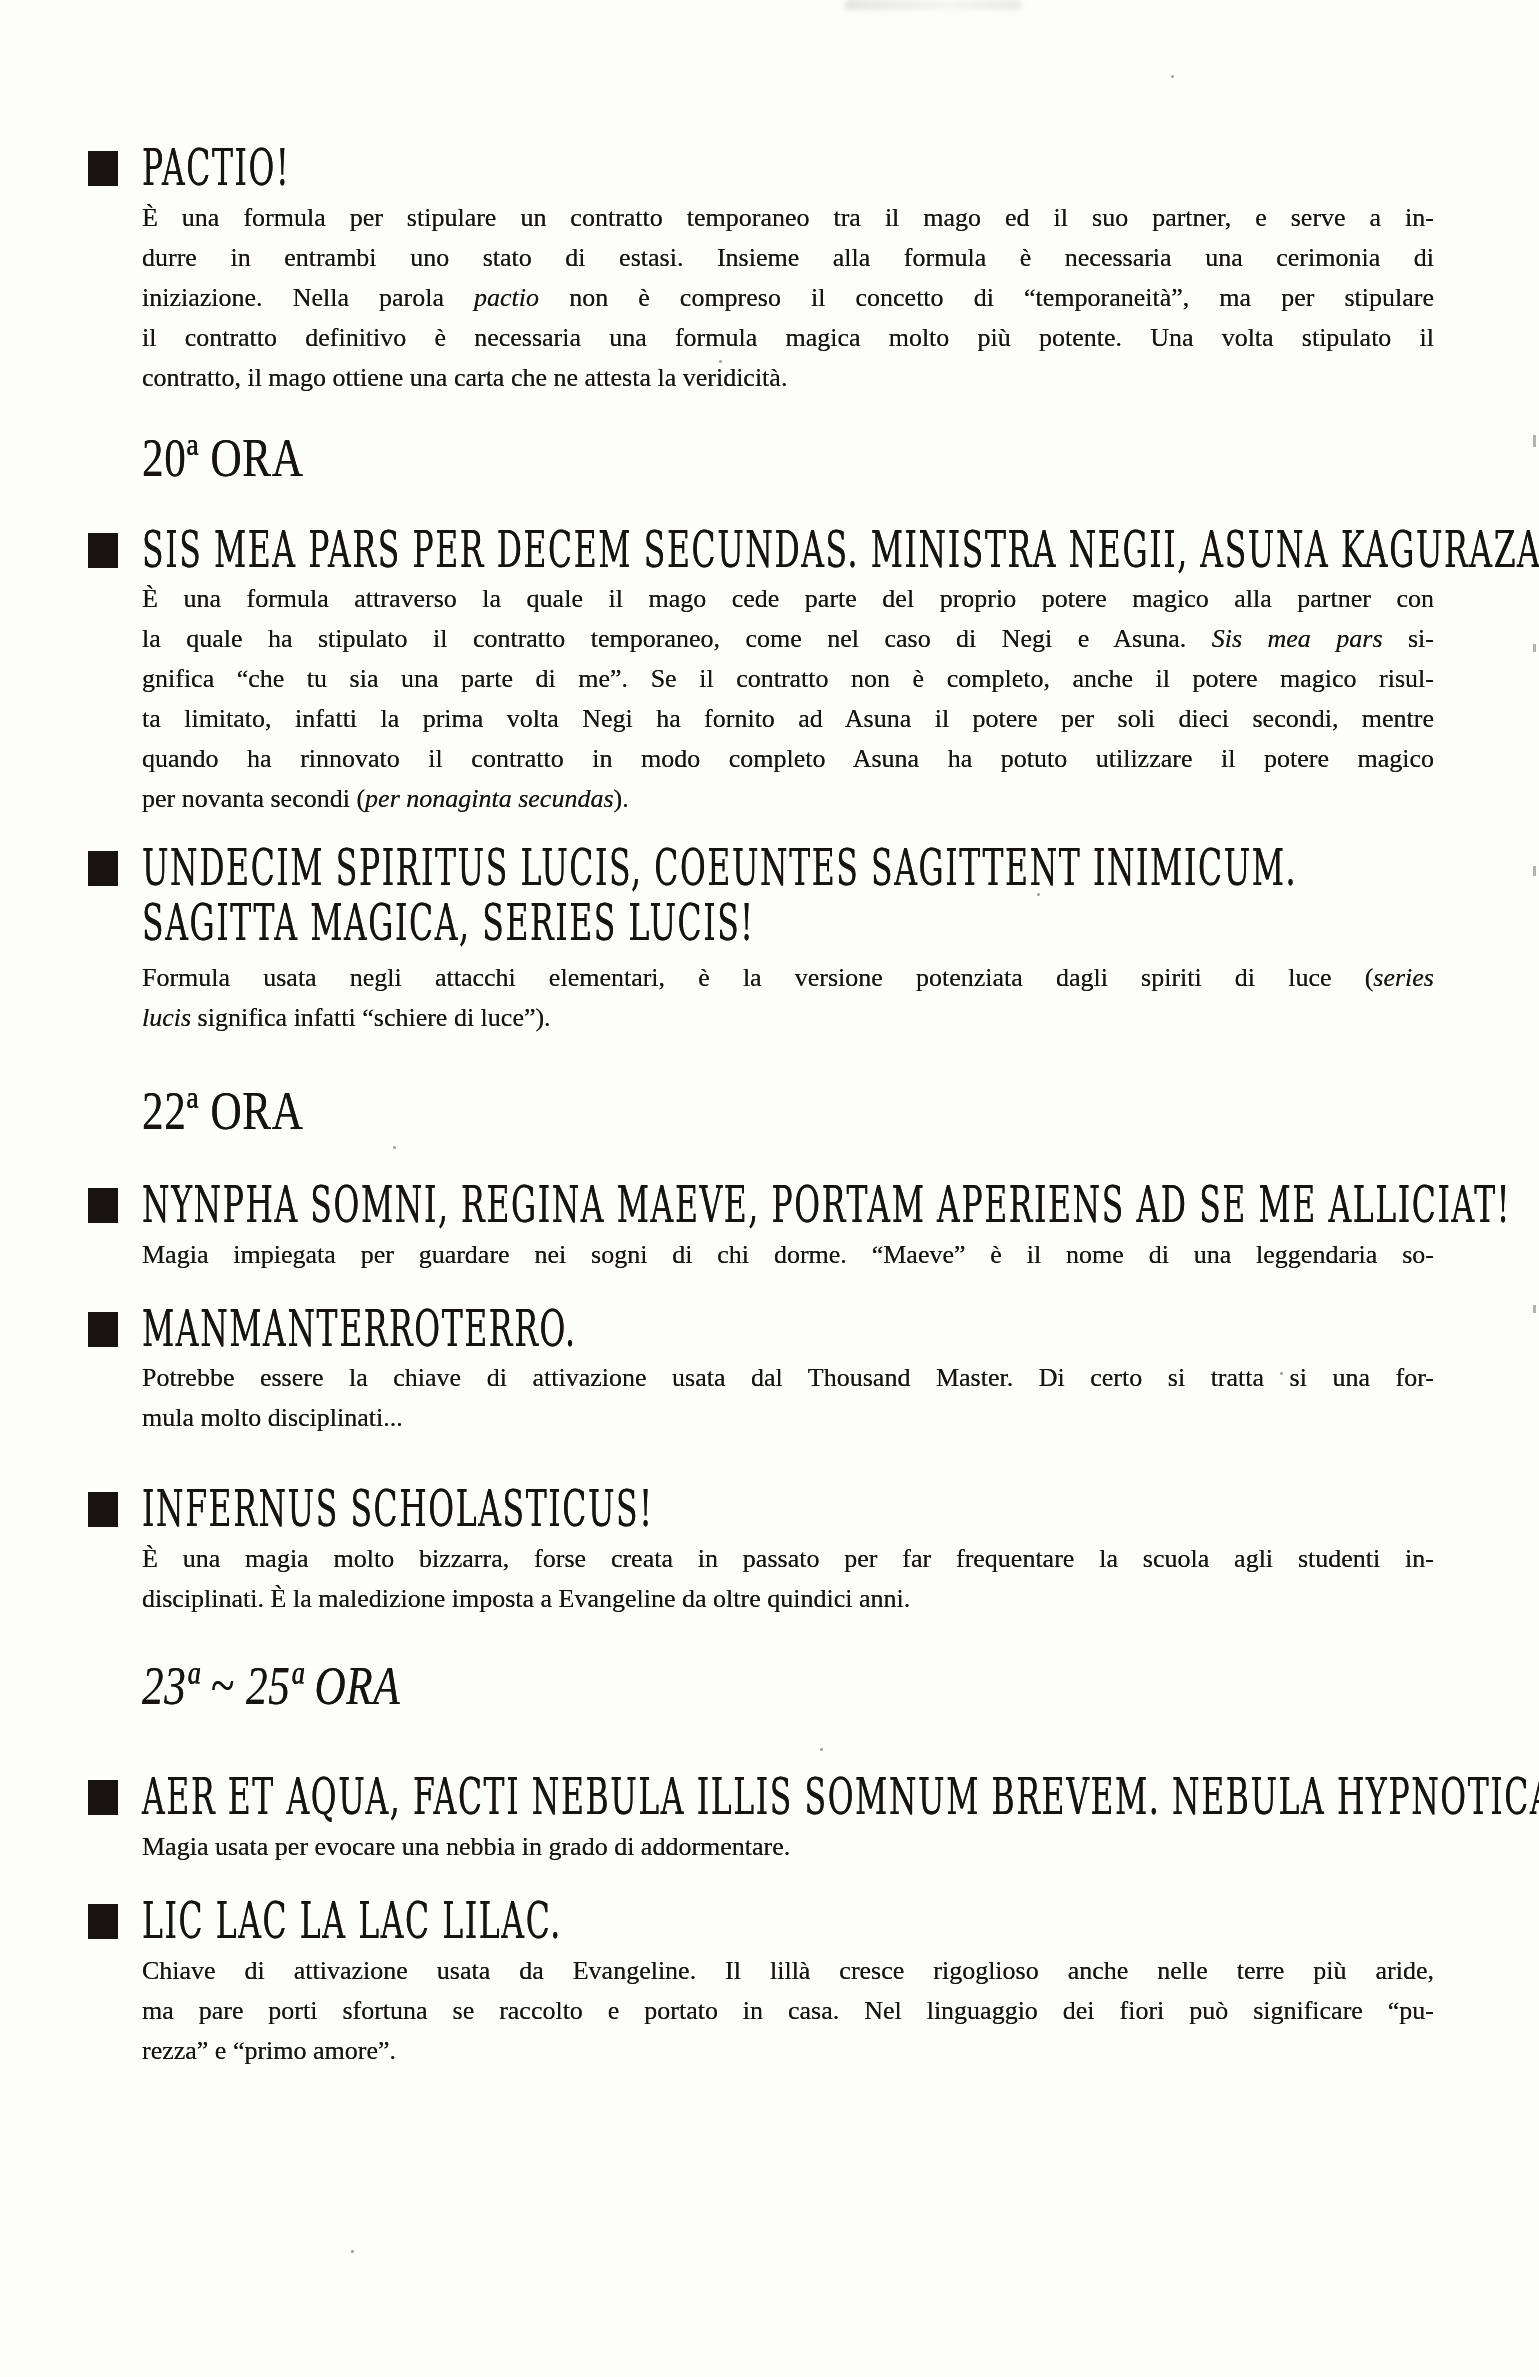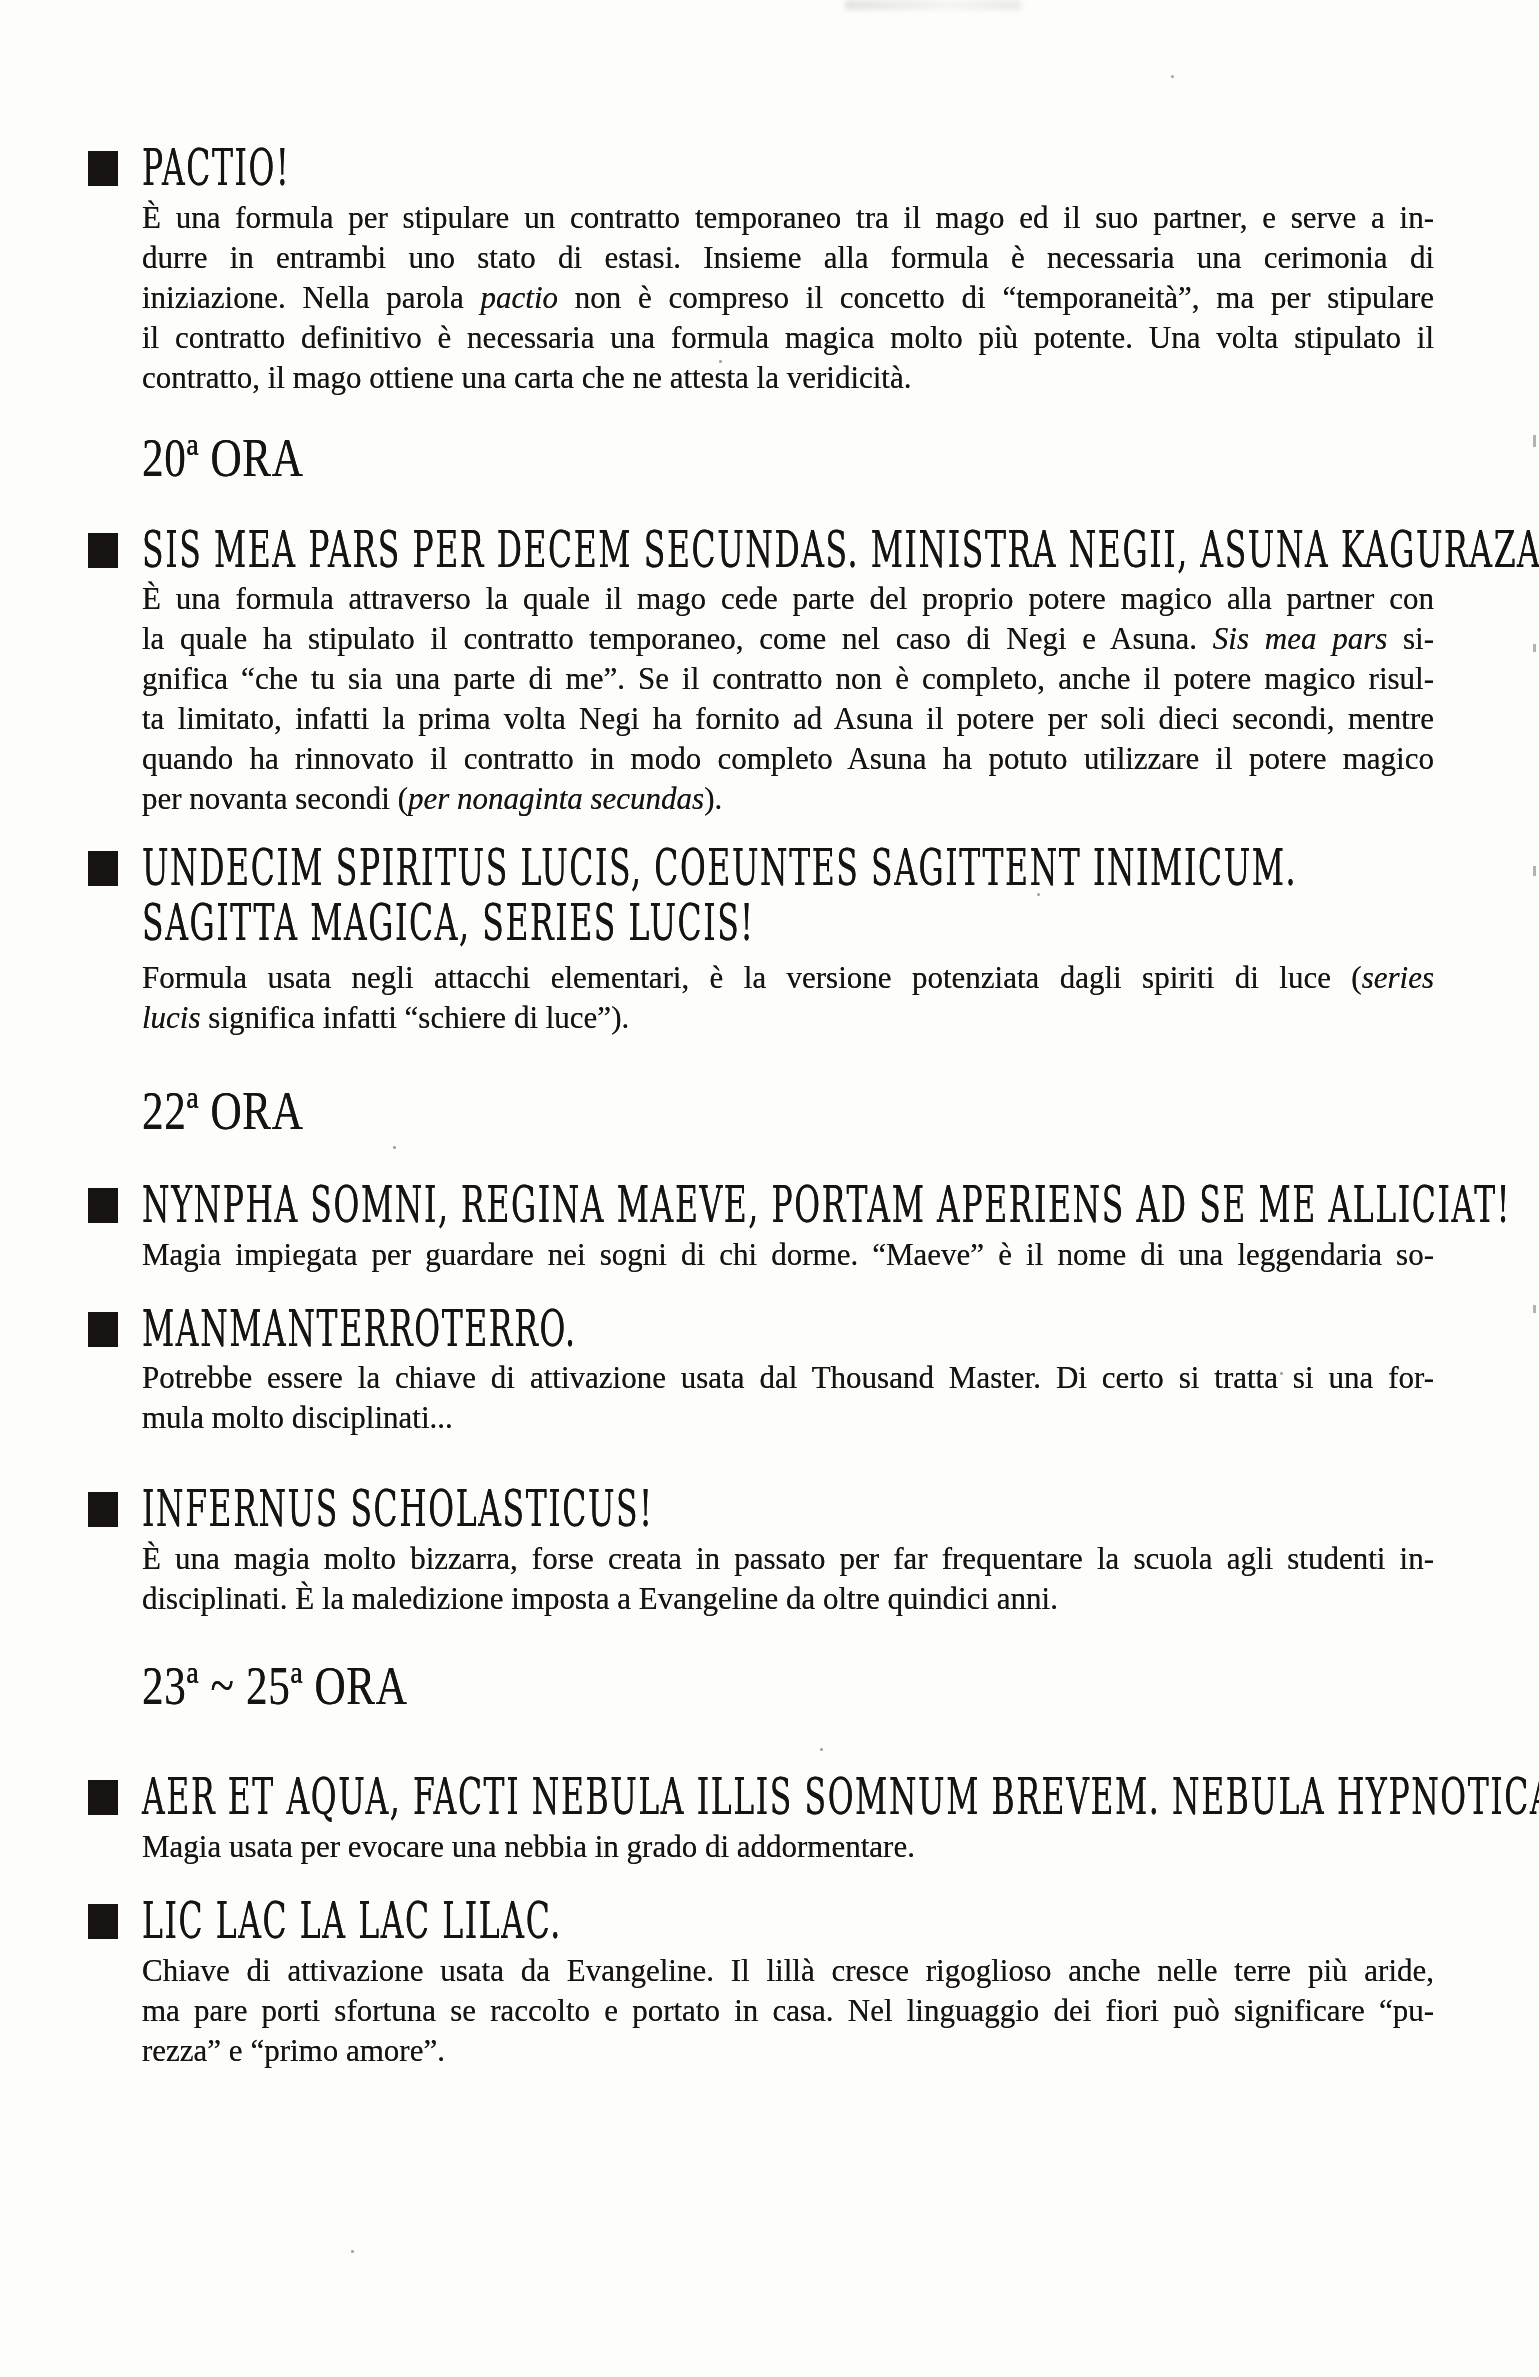--- a/index.html
+++ b/index.html
@@ -43,37 +43,37 @@
     font-size: 54px;
     letter-spacing: 0.8px;
     white-space: nowrap;
     transform: scaleX(0.8);
     transform-origin: 0 55%;
     text-shadow: 0 0 0.6px rgba(20,18,16,0.85);
   }
   
   .para { margin-top: 1.7px; width: 1292px; }
   .bl {
-    font-size: 31px;
+    font-size: 26px;
     line-height: 40px;
     text-align: justify;
     text-align-last: justify;
     text-shadow: 0 0 0.5px rgba(20,18,16,0.8);
     white-space: normal;
   }
   .bl.last { text-align-last: auto; }
   .bl i { font-style: italic; }
   
   .mt37 { margin-top: 31px; }
   .mt42 { margin-top: 35px; }
   .mt26 { margin-top: 22px; }
   .mt53 { margin-top: 44px; }
   .mt44 { margin-top: 37px; }
   .mt49 { margin-top: 27px; }
-  .mt46 { margin-top: 38px; }
+  .mt46 { margin-top: 38px; font-style: italic; }
   .mt65 { margin-top: 54px; }
   .mt32 { margin-top: 27px; }
   .pt8  { margin-top: 6.7px; }
   
   .smudge {
     position: absolute; top: 0; left: 845px; width: 176px; height: 10px;
     background: linear-gradient(90deg, rgba(0,0,0,0.10), rgba(0,0,0,0.03) 60%, rgba(0,0,0,0.08));
     filter: blur(2.5px);
   }
   .speck { position: absolute; background: rgba(60,58,55,0.45); border-radius: 50%; }

